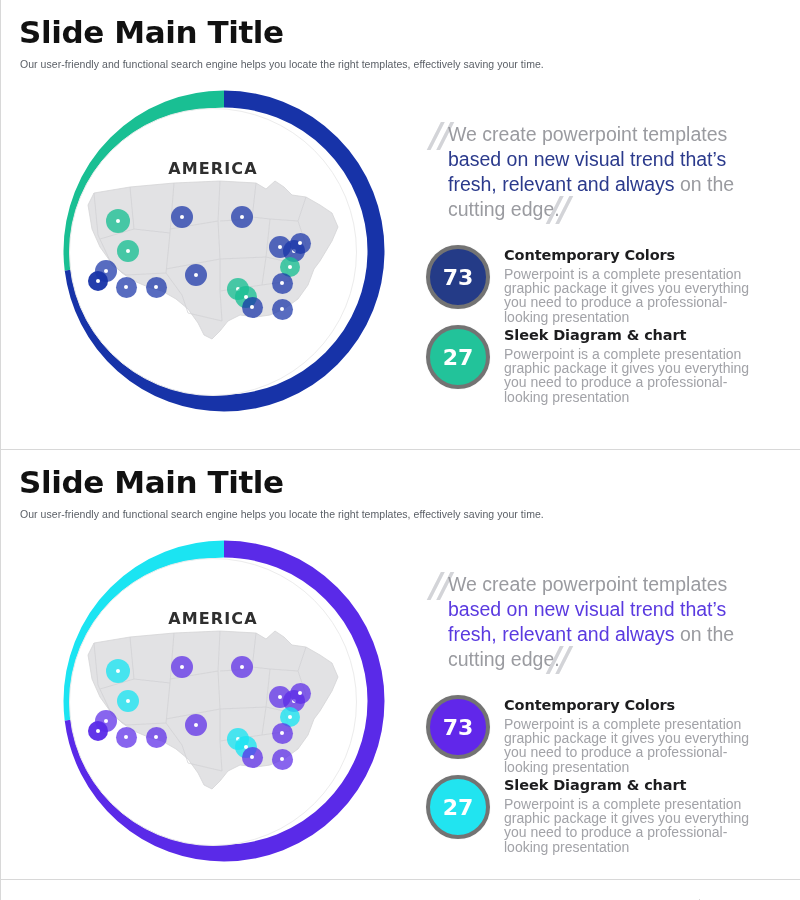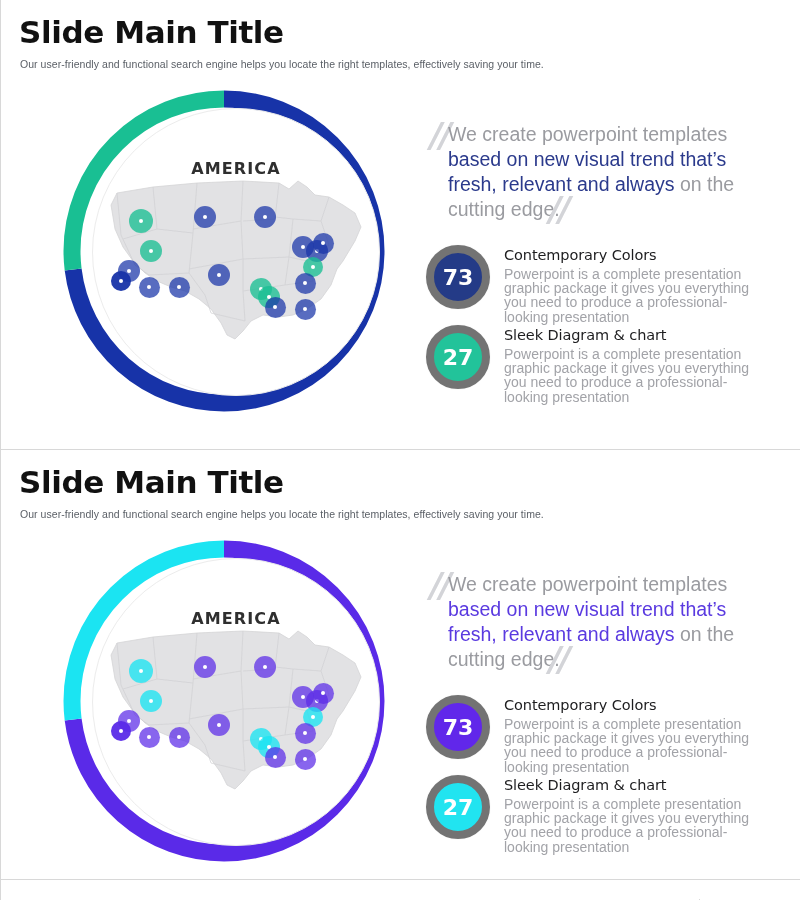--- a/index.html
+++ b/index.html
@@ -41,21 +41,21 @@
     position:absolute;left:19px;top:58px;
     font-size:10.5px;color:#5a5f66;
     letter-spacing:0.05px;
     white-space:nowrap;
   }
 
   
   .donut-wrap{position:absolute;left:62px;top:90px;width:322px;height:322px;}
   .donut-svg{position:absolute;left:0;top:0;}
   .map-disc{
-    position:absolute;left:29px;top:18px;width:286px;height:286px;
+    position:absolute;left:6px;top:18px;width:286px;height:286px;
     border-radius:50%;
     background:#ffffff;
     border:1px solid #ececec;
     overflow:hidden;
   }
   .map-svg{position:absolute;left:0;top:0;}
   .america-label{
     position:absolute;left:0;right:0;top:50px;
     text-align:center;
     font-size:16px;font-weight:bold;color:#2f2f2f;
@@ -84,30 +84,30 @@
     letter-spacing:-3px;
     font-family:"DejaVu Sans","Liberation Sans",sans-serif;
   }
   .qmark.open{left:429px;top:118px;}
   .qmark.close{left:548px;top:192px;}
 
   
   .stat{position:absolute;left:425px;width:330px;height:76px;}
   .stat .bubble{
     position:absolute;left:0;top:0;width:64px;height:64px;border-radius:50%;
-    border:8px solid #737373;
+    border:4px solid #737373;
     box-sizing:border-box;
     display:flex;align-items:center;justify-content:center;
     color:#fff;font-size:22px;font-weight:bold;
     font-family:"DejaVu Sans","Liberation Sans",sans-serif;
     box-shadow:0 0 0 1px rgba(0,0,0,0.02);
   }
   .stat .s-title{
     position:absolute;left:78px;top:2px;
-    font-size:14.5px;font-weight:normal;color:#1d1d1f;
+    font-size:14.5px;font-weight:bold;color:#1d1d1f;
     font-family:"DejaVu Sans","Liberation Sans",sans-serif;
     letter-spacing:-0.1px;white-space:nowrap;
   }
   .stat .s-body{
     position:absolute;left:78px;top:22px;width:252px;
     font-size:14px;line-height:14.2px;color:#a2a3a8;
   }
 </style>
 </head>
 <body>

